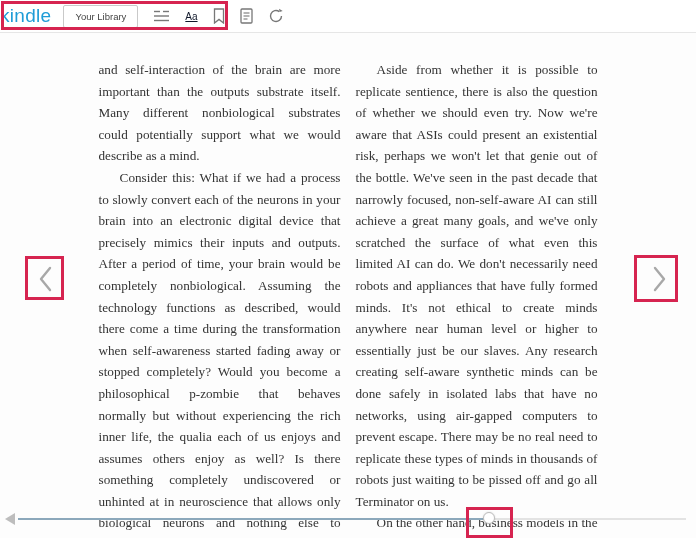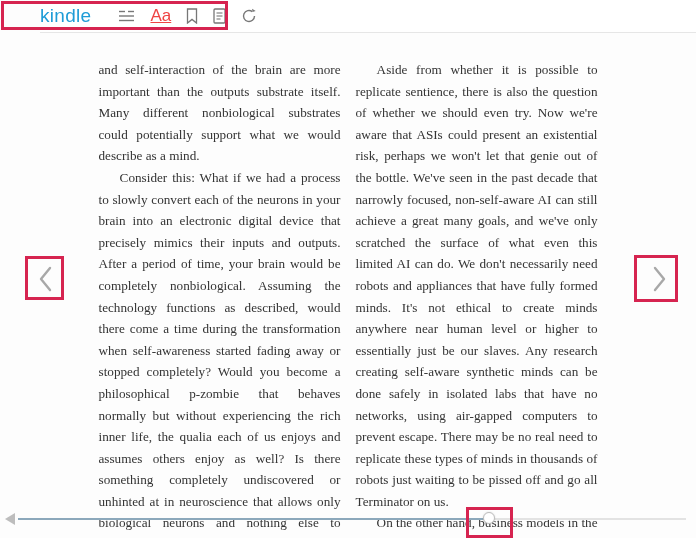--- a/index.html
+++ b/index.html
@@ -1,28 +1,28 @@
 <!DOCTYPE html>
 <html><head>
 <meta charset="utf-8">
 <style>
   html,body{margin:0;padding:0;}
   body{width:696px;height:538px;overflow:hidden;background:#fff;font-family:"Liberation Sans",sans-serif;}
   .stage{position:relative;width:696px;height:538px;background:#fdfdfd;}
 
   
   .toolbar{position:absolute;top:0;left:0;right:0;height:33px;background:#fff;
-    border-bottom:1px solid #e6e6e6;display:flex;align-items:center;padding:0 0 0 0;box-sizing:border-box;margin-left:40px;}
+    border-bottom:1px solid #e6e6e6;display:flex;align-items:center;padding:0 0 0 0;box-sizing:border-box;}
   .logo{font-size:19px;color:#1e9cd7;letter-spacing:.3px;margin-right:12px;font-family:"Liberation Sans",sans-serif;}
   .library-btn{border:1px solid #c9c9c9;border-radius:2px;background:#fff;color:#444;
     font-size:9.5px;padding:5px 11px;cursor:pointer;font-family:"Liberation Sans",sans-serif;}
   .tool-btn{margin-left:15px;background:none;border:none;padding:0;color:#777;cursor:pointer;
     display:flex;align-items:center;height:20px;}
   .tool-btn svg{display:block;}
-  .aa-label{font-size:17px;color:#ef4444;text-decoration:underline;}
+  .aa-label{font-size:10px;color:#0f172a;text-decoration:underline;}
   .search-box{position:absolute;right:5px;top:5px;width:160px;height:21px;border:1px solid #d2d2d2;
     border-radius:3px;background:#fff;display:flex;align-items:center;padding:0 6px;box-sizing:border-box;}
   .search-box input{border:none;outline:none;width:100%;font-size:10.5px;color:#333;margin-left:6px;
     font-family:"Liberation Sans",sans-serif;background:transparent;}
   .search-box input::placeholder{color:#a9a9a9;}
 
   
   .columns{position:absolute;top:33px;left:0;right:0;display:flex;justify-content:center;gap:15px;padding-top:26px;}
   .col{width:242px;font-family:"Liberation Serif","DejaVu Serif",serif;font-size:13.2px;
     line-height:21.6px;color:#333;text-align:justify;}
@@ -52,20 +52,21 @@
   .ann-next{left:634px;top:255px;width:44px;height:47px;}
   .ann-handle{left:466px;top:507px;width:47px;height:31px;}
 </style>
 </head>
 <body>
 
 <div class="stage">
 
   <div class="toolbar">
     <span class="logo">kindle</span>
+    <button class="library-btn">Your Library</button>
 
     <button class="tool-btn">
       <span>
         <svg width="17" height="14" viewBox="0 0 17 14">
           <g stroke="#777" stroke-width="1.4" fill="none">
             <line x1="1" y1="2.5" x2="7" y2="2.5"></line>
               <line x1="10" y1="2.5" x2="16" y2="2.5"></line>
             <line x1="1" y1="7" x2="16" y2="7"></line>
             <line x1="1" y1="11.5" x2="16" y2="11.5"></line>
           </g>

